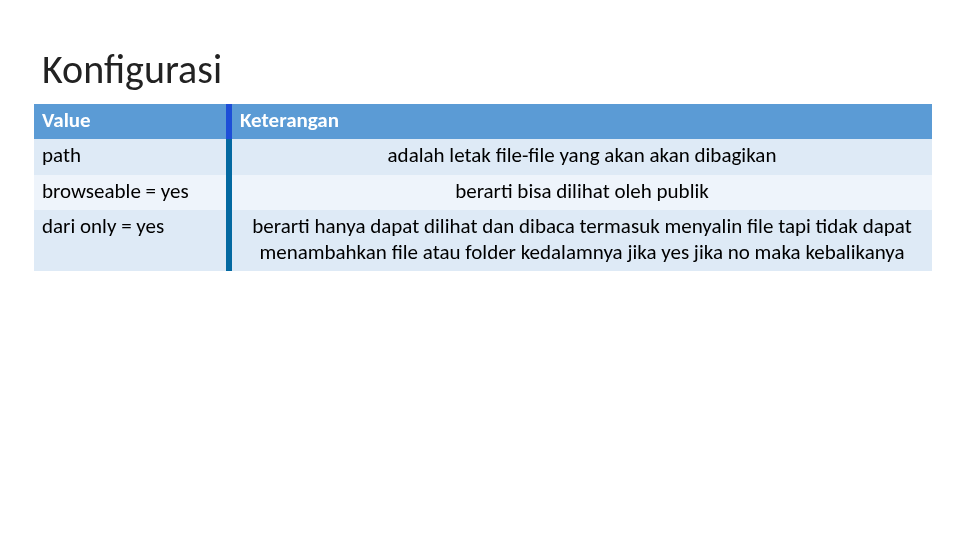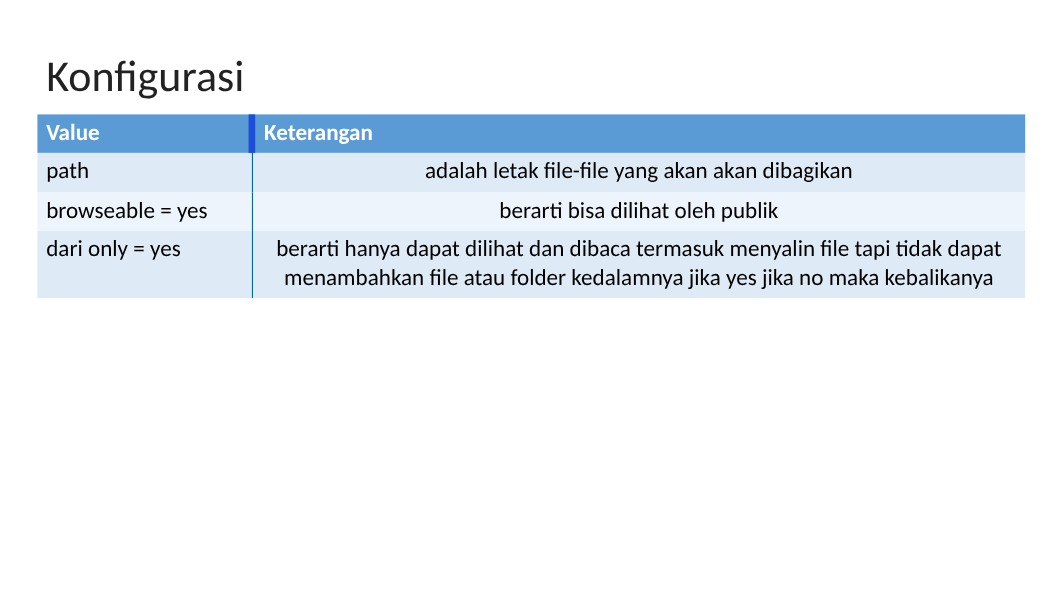--- a/index.html
+++ b/index.html
@@ -37,21 +37,21 @@
     color: #ffffff;
     font-weight: 700;
     text-align: left;
     padding: 3px 8px 6px 8px;
     border-right: 6px solid #1d4ed8;
     vertical-align: top;
   }
   table.cfg th:last-child { border-right: none; margin-top: 40px; }
   table.cfg td {
     padding: 3px 8px 6px 8px;
-    border-right: 1px solid #0369a1;
+    border-right: 6px solid #0369a1;
     vertical-align: top;
     color: #000000;
   }
   table.cfg td:last-child { border-right: none; text-align: center; }
   table.cfg tbody tr:nth-child(odd)  td { background: #deeaf6; }
   table.cfg tbody tr:nth-child(even) td { background: #eef4fb; }
 </style>
 </head>
 <body>
 

